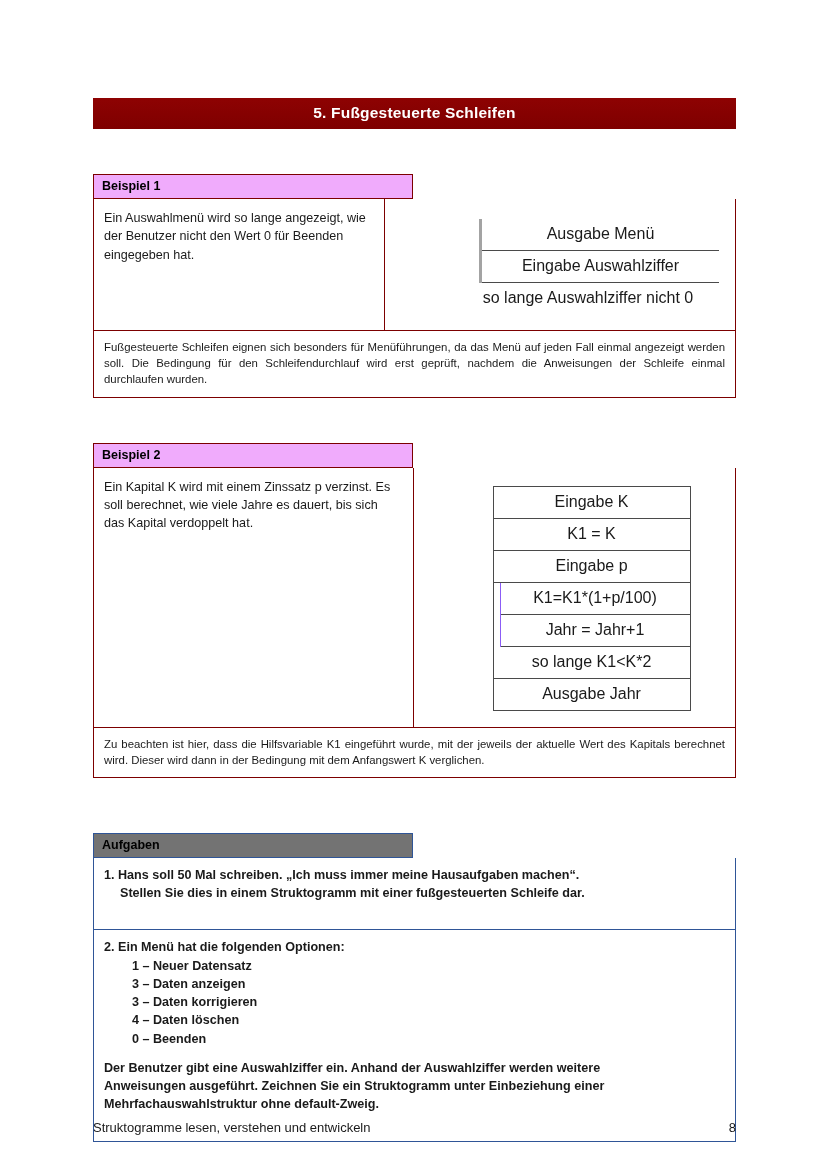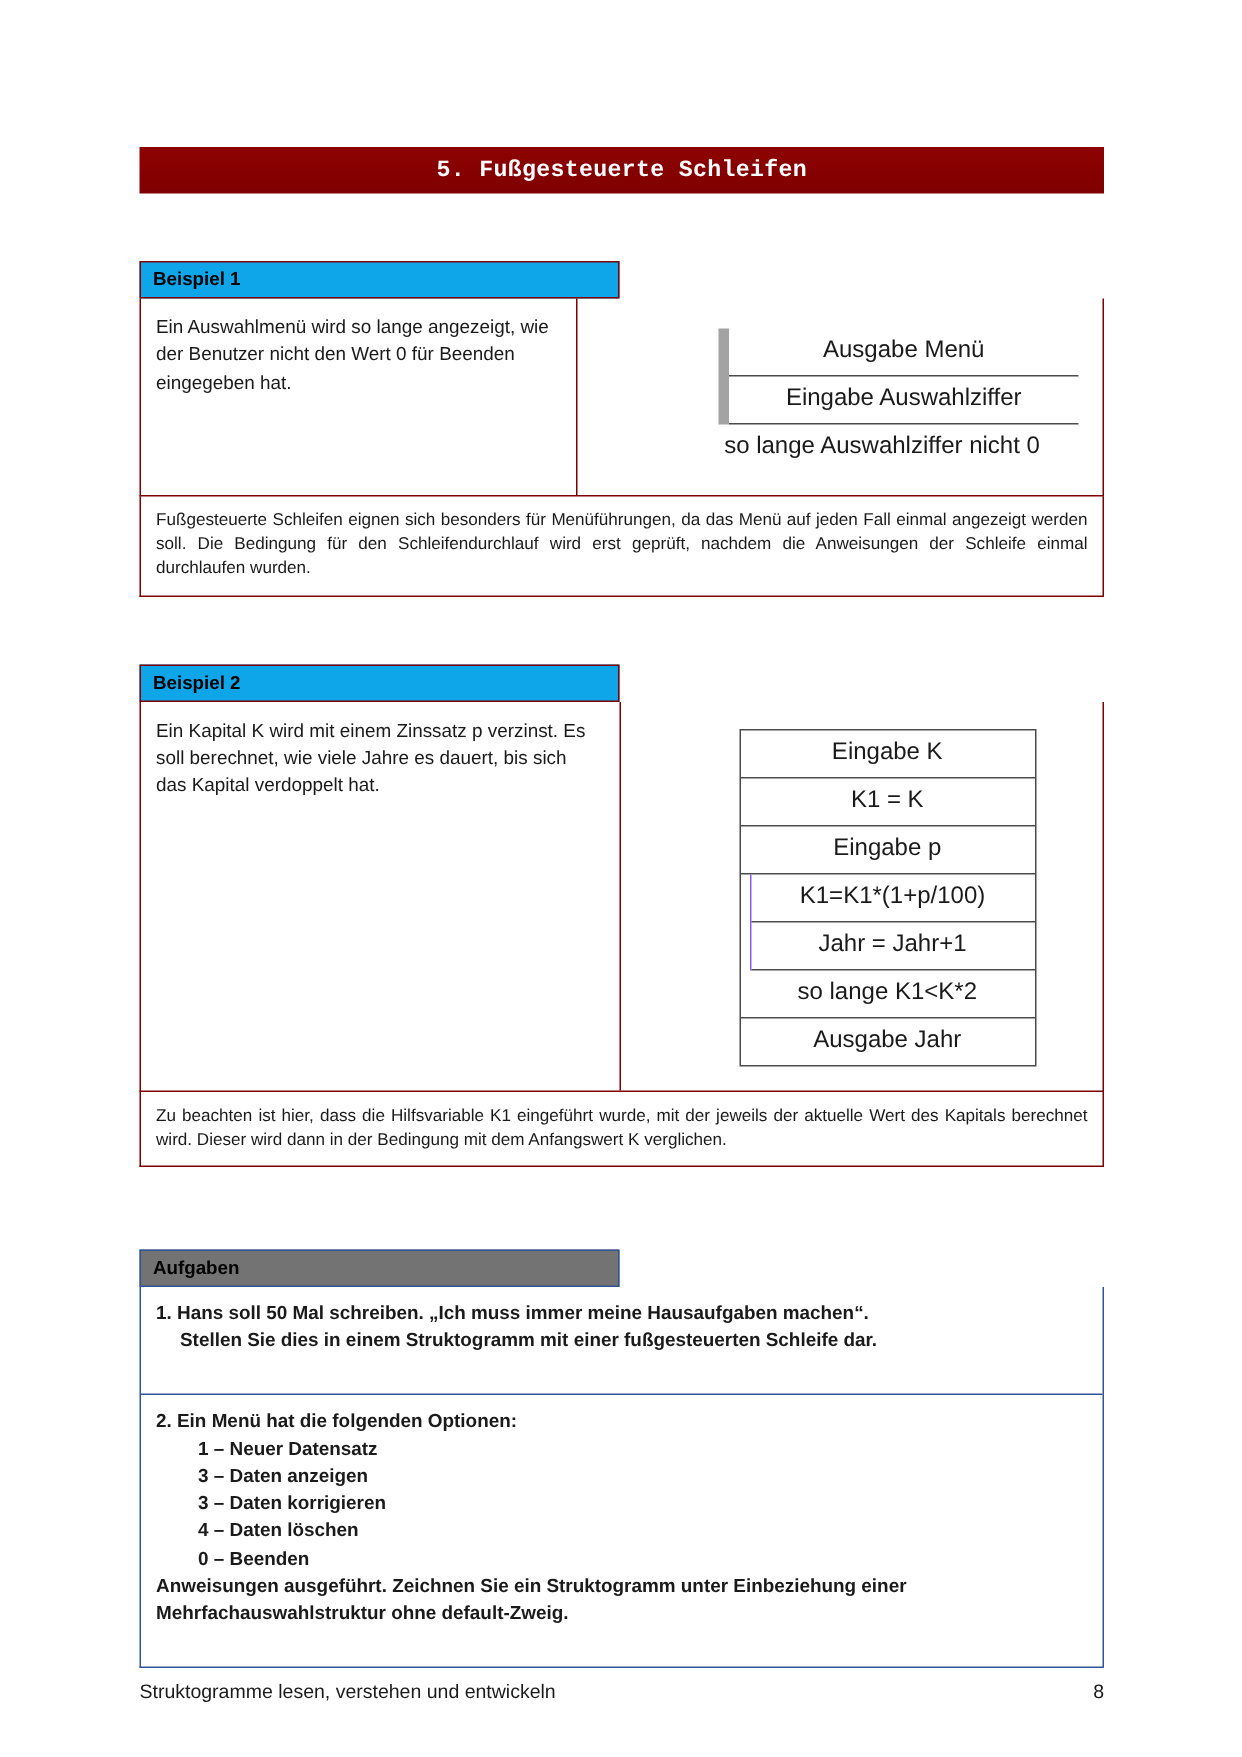--- a/index.html
+++ b/index.html
@@ -32,30 +32,29 @@
   
   .title-bar {
     background: #8b0000;
     background: linear-gradient(to bottom, #8e0202 0%, #7e0000 100%);
     color: #ffffff;
     font-size: 15.5px;
     font-weight: bold;
     text-align: center;
     padding: 6px 0 7px 0;
     letter-spacing: 0.2px;
-    font-family: Liberation Mono, monospace;
   }
 
   
   .example {
     margin-top: 45px;
   }
   .example-header {
     width: 320px;
-    background: #0ea5e9;
+    background: #f0abfc;
     border: 1px solid #7c0000;
     box-sizing: border-box;
     font-size: 12.5px;
     font-weight: bold;
     padding: 4px 8px 5px 8px;
     color: #000;
   }
   .example-body {
     border: 1px solid #7c0000;
     border-top: none;
@@ -92,21 +91,21 @@
   }
 
   
   .ex1-diagram {
     width: 262px;
     margin-left: 22px;
     margin-top: 4px;
   }
   .ex1-loopbody {
     margin-left: 22px;
-    border-left: 7px solid #a3a3a3;
+    border-left: 3px solid #a3a3a3;
   }
   .ex1-cell {
     border-bottom: 1px solid #4a4a4a;
     padding: 6px 8px 7px 8px;
     text-align: center;
   }
   .ex1-cell.last { border-bottom: 1px solid #4a4a4a; }
   .ex1-cond {
     padding: 6px 8px 7px 8px;
     text-align: center;
@@ -234,20 +233,21 @@
           <span class="task-line indent-1">Stellen Sie dies in einem Struktogramm mit einer fußgesteuerten Schleife dar.</span>
         </div>
 
         <div class="task-item">
           <span class="task-line">2. Ein Menü hat die folgenden Optionen:</span>
           <span class="task-line indent-2">1 – Neuer Datensatz</span>
           <span class="task-line indent-2">3 – Daten anzeigen</span>
           <span class="task-line indent-2">3 – Daten korrigieren</span>
           <span class="task-line indent-2">4 – Daten löschen</span>
           <span class="task-line indent-2">0 – Beenden</span>
+          <span class="task-line gap-top">Der Benutzer gibt eine Auswahlziffer ein. Anhand der Auswahlziffer werden weitere</span>
           <span class="task-line">Anweisungen ausgeführt. Zeichnen Sie ein Struktogramm unter Einbeziehung einer</span>
           <span class="task-line">Mehrfachauswahlstruktur ohne default-Zweig.</span>
         </div>
 
       </div>
     </div>
 
   </div>
 
   <div class="footer">

